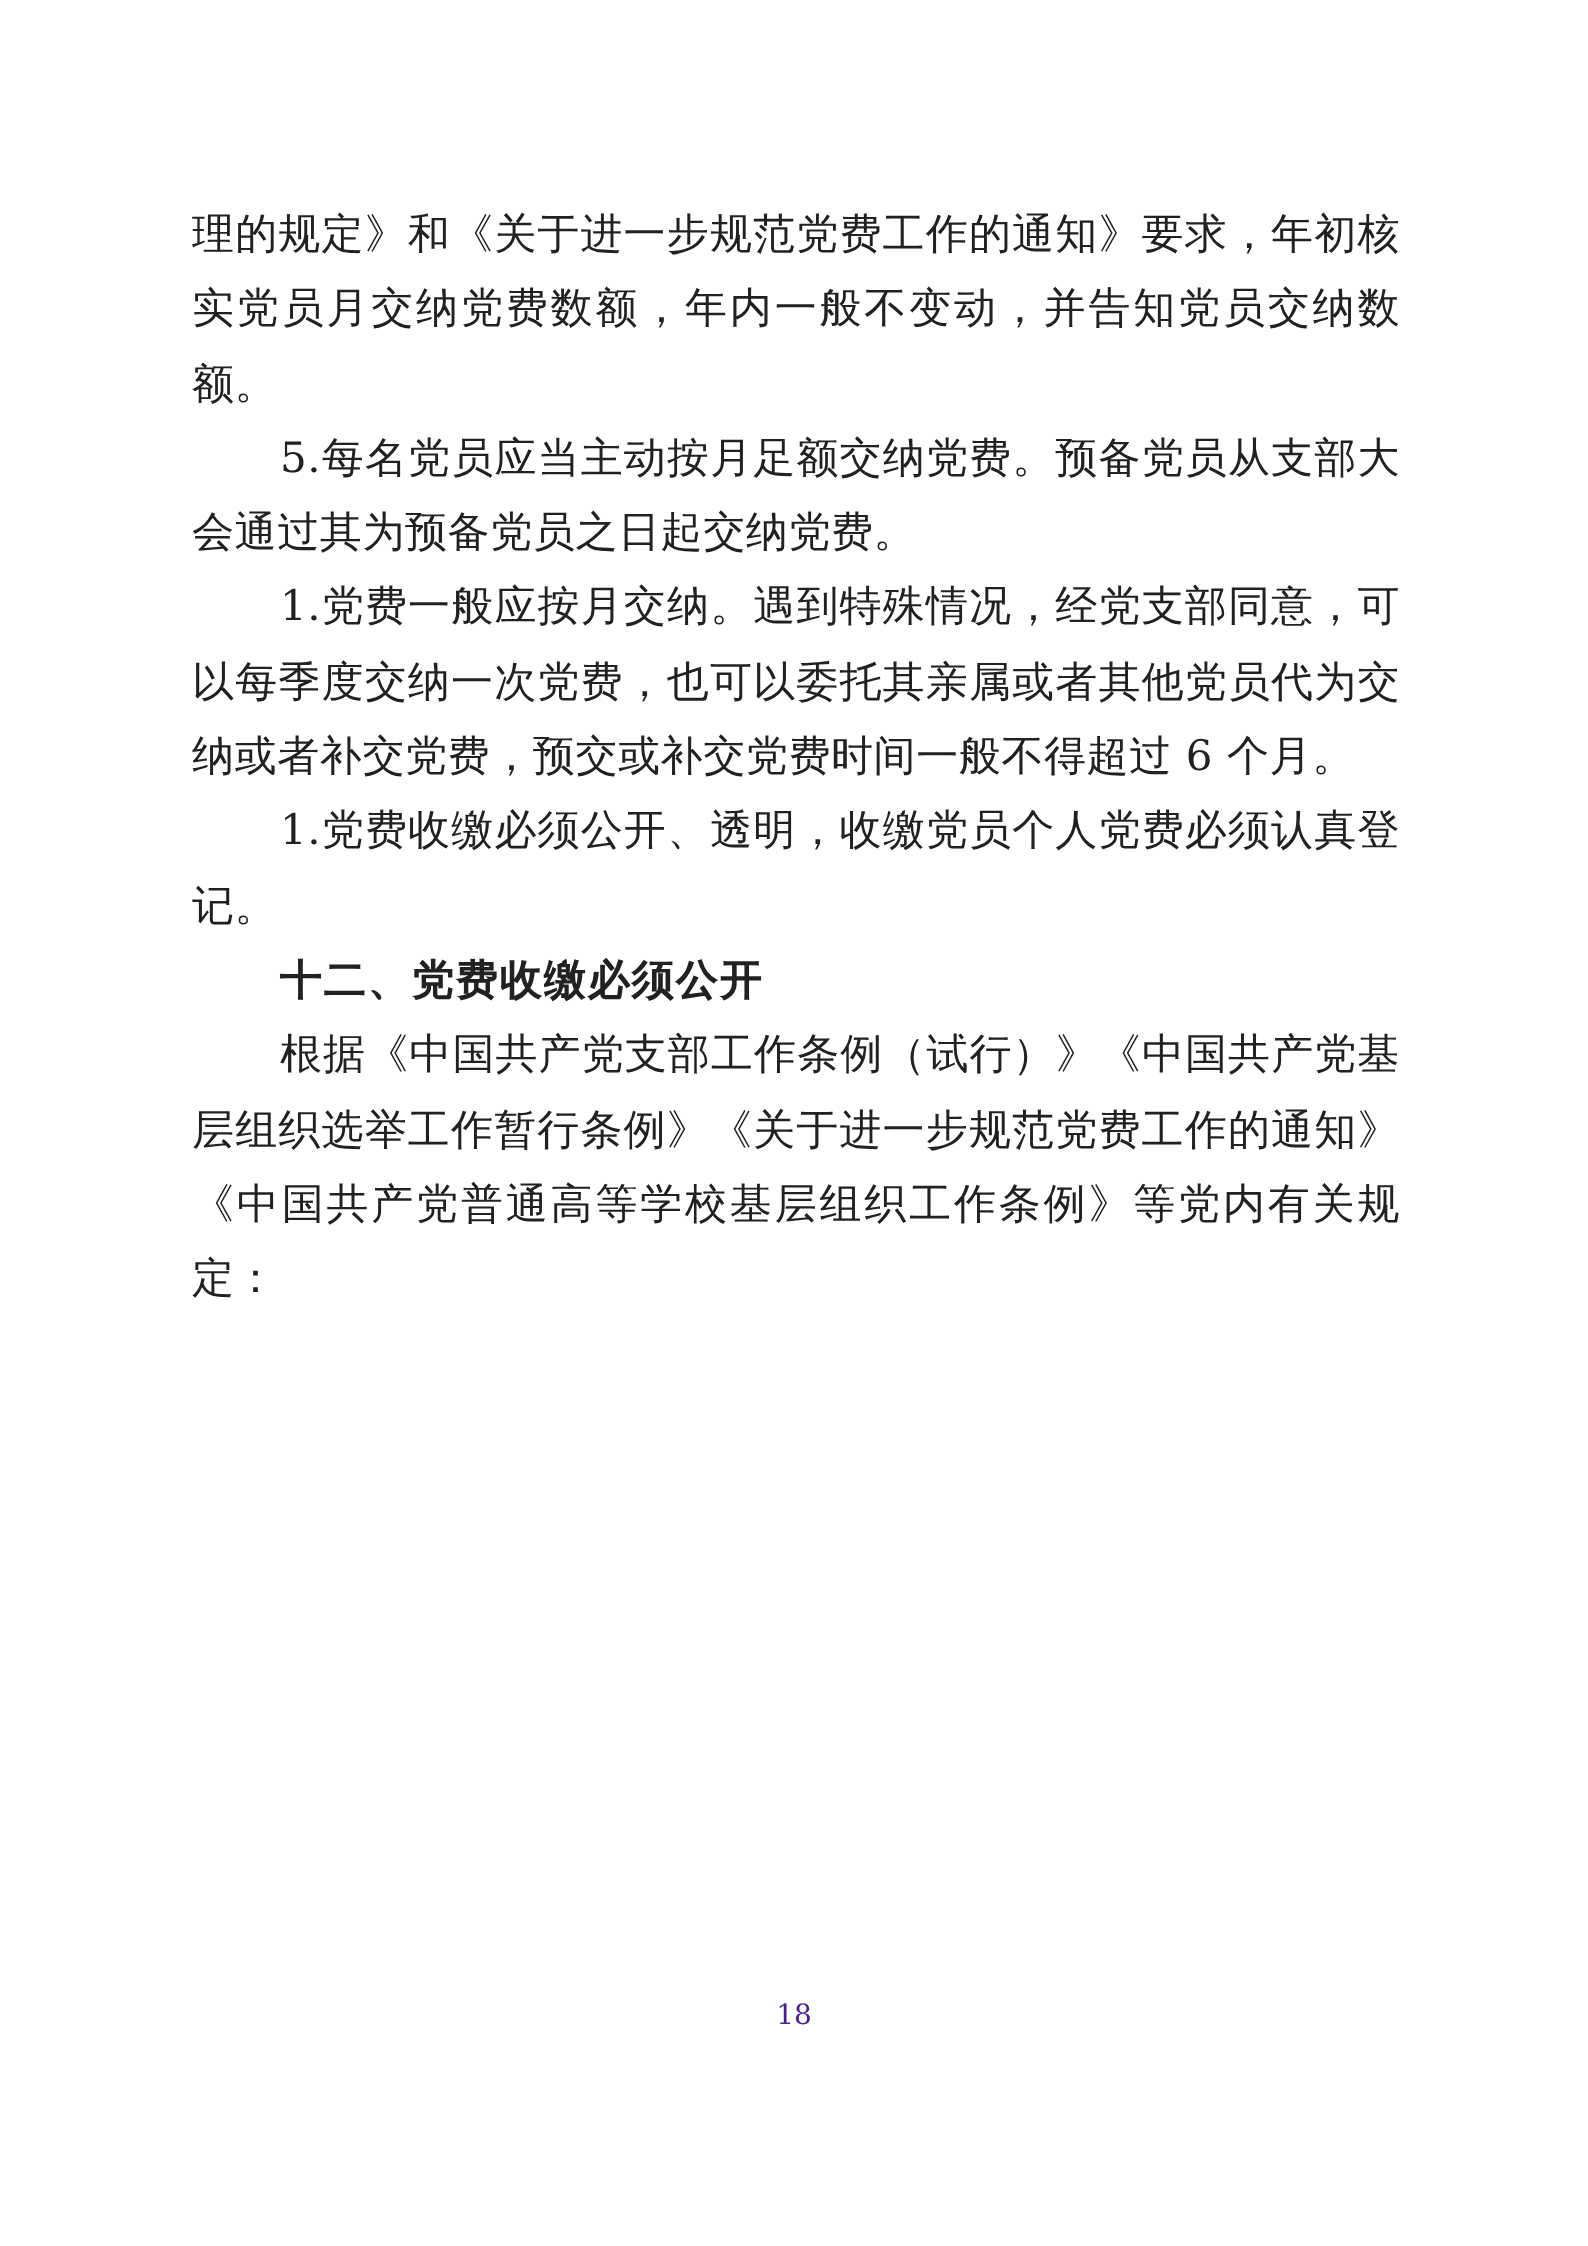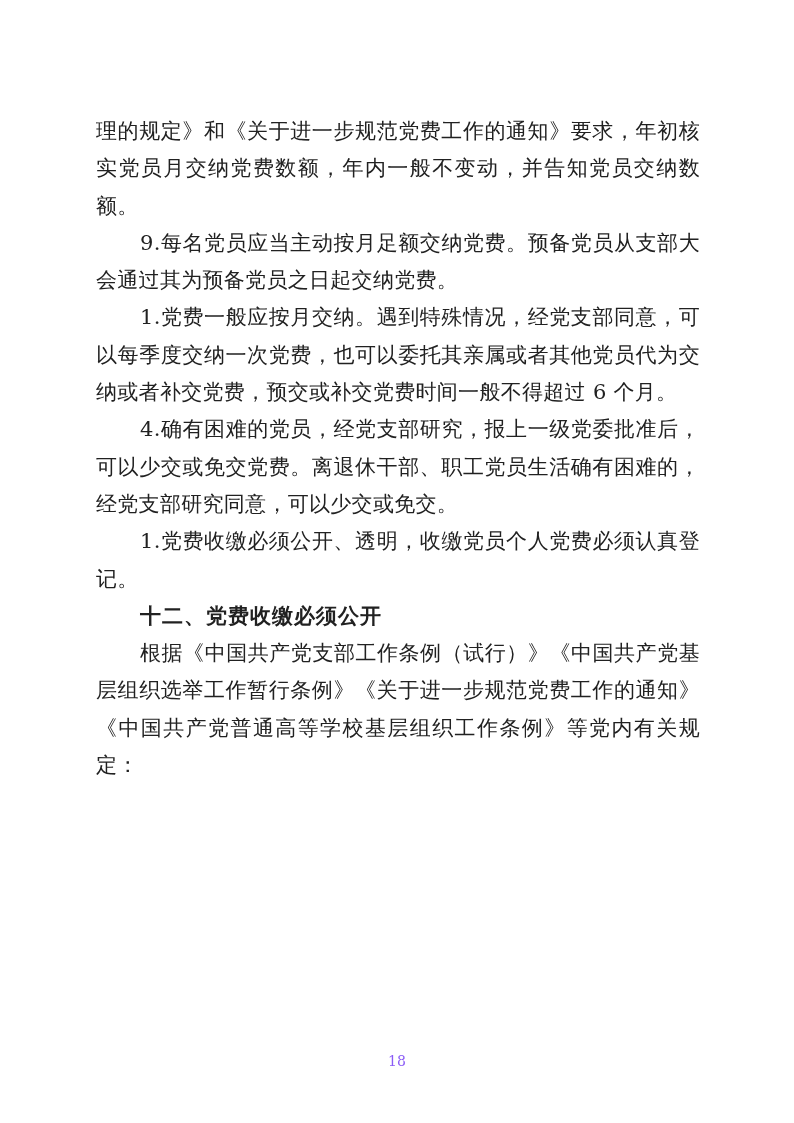--- a/index.html
+++ b/index.html
@@ -12,21 +12,21 @@
     width: 794px;
     height: 1123px;
     background: #ffffff;
     overflow: hidden;
     font-family: "DejaVu Serif", "Liberation Serif", serif;
     color: #212121;
   }
   .content {
     position: absolute;
     left: 96px;
-    top: 113px;
+    top: 99px;
     width: 604px;
     font-size: 21px;
     line-height: 37.3px;
     text-align: justify;
     letter-spacing: 0.3px;
   }
   .content p {
     margin: 0;
     padding: 0;
   }
@@ -35,37 +35,36 @@
   }
   .section-heading {
     font-family: "DejaVu Sans", "Liberation Sans", sans-serif;
     font-weight: bold;
     text-indent: 44px;
     letter-spacing: 1px;
   }
   .footer {
     position: absolute;
     left: 0;
-    top: 1052px;
+    top: 999px;
     width: 100%;
     text-align: center;
     font-size: 14px;
     line-height: 18px;
-    color: #8b5cf6;
+    color: #4c1d95;
     font-family: "DejaVu Serif", "Liberation Serif", serif;
   }
 </style>
 </head>
 <body>
 
 <div class="page">
   <div class="content">
     <p>理的规定》和《关于进一步规范党费工作的通知》要求，年初核实党员月交纳党费数额，年内一般不变动，并告知党员交纳数额。</p>
-    <p class="indent">9.每名党员应当主动按月足额交纳党费。预备党员从支部大会通过其为预备党员之日起交纳党费。</p>
+    <p class="indent">5.每名党员应当主动按月足额交纳党费。预备党员从支部大会通过其为预备党员之日起交纳党费。</p>
     <p class="indent">1.党费一般应按月交纳。遇到特殊情况，经党支部同意，可以每季度交纳一次党费，也可以委托其亲属或者其他党员代为交纳或者补交党费，预交或补交党费时间一般不得超过 6 个月。</p>
-    <p class="indent">4.确有困难的党员，经党支部研究，报上一级党委批准后，可以少交或免交党费。离退休干部、职工党员生活确有困难的，经党支部研究同意，可以少交或免交。</p>
     <p class="indent">1.党费收缴必须公开、透明，收缴党员个人党费必须认真登记。</p>
     <p class="section-heading">十二、党费收缴必须公开</p>
     <p class="indent">根据《中国共产党支部工作条例（试行）》《中国共产党基层组织选举工作暂行条例》《关于进一步规范党费工作的通知》《中国共产党普通高等学校基层组织工作条例》等党内有关规定：</p>
   </div>
 
   <div class="footer">18</div>
 </div>
 
 </body></html>

